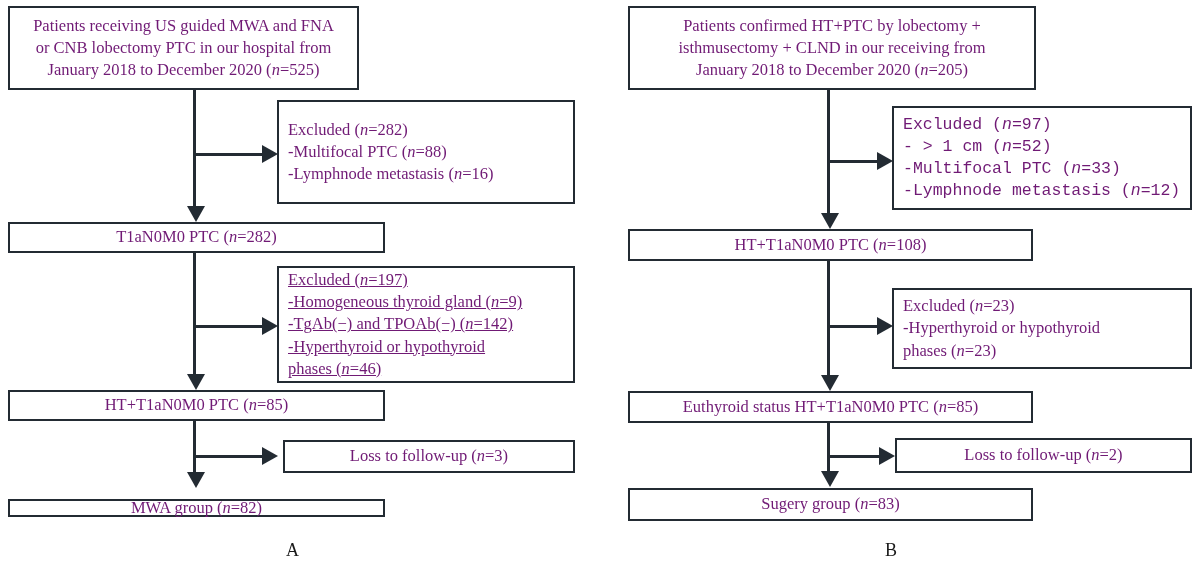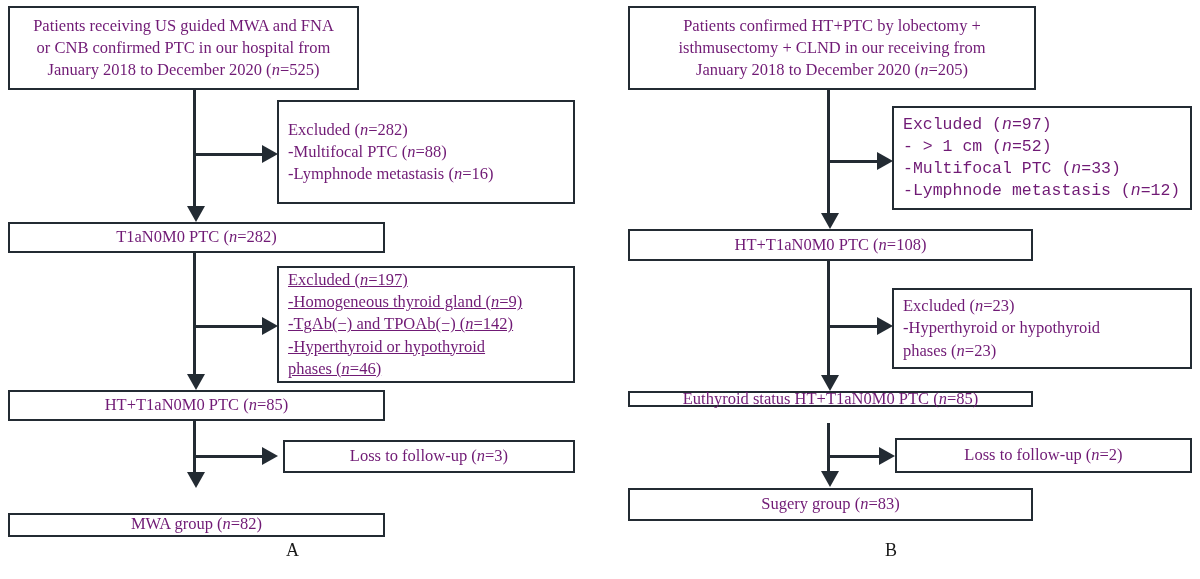--- a/index.html
+++ b/index.html
@@ -85,21 +85,21 @@
 </style>
 </head>
 <body>
 
 <div id="canvas">
 
   <div class="panel" id="panel-a">
 
     <div class="box center" style="left:8px; top:6px; width:351px; height:84px;">
       <div class="line">Patients receiving US guided MWA and FNA</div>
-      <div class="line">or CNB confirmed PTC in our hospital from</div>
+      <div class="line">or CNB lobectomy PTC in our hospital from</div>
       <div class="line">January 2018 to December 2020 (<i class="ital">n</i>=525)</div>
     </div>
 
     <div class="vline" style="left:193px; top:90px; height:120px;"></div>
     <div class="arrow-down" style="left:187px; top:206px;"></div>
 
     <div class="hline" style="left:193px; top:153px; width:72px;"></div>
     <div class="arrow-right" style="left:262px; top:145px;"></div>
 
     <div class="box left" style="left:277px; top:100px; width:298px; height:104px;">
@@ -133,21 +133,21 @@
     <div class="vline" style="left:193px; top:421px; height:55px;"></div>
     <div class="arrow-down" style="left:187px; top:472px;"></div>
 
     <div class="hline" style="left:193px; top:455px; width:72px;"></div>
     <div class="arrow-right" style="left:262px; top:447px;"></div>
 
     <div class="box center" style="left:283px; top:440px; width:292px; height:33px;">
       <div class="line">Loss to  follow-up (<i class="ital">n</i>=3)</div>
     </div>
 
-    <div class="box center" style="left:8px; top:513px; width:377px; height:24px;justify-content:flex-end;">
+    <div class="box center" style="left:8px; top:499px; width:377px; height:18px;">
       <div class="line">MWA group (<i class="ital">n</i>=82)</div>
     </div>
 
     <div class="panel-label" style="left:286px; top:540px;">A</div>
   </div>
 
   <div class="panel" id="panel-b">
 
     <div class="box center" style="left:28px; top:6px; width:408px; height:84px;">
       <div class="line">Patients confirmed HT+PTC by lobectomy +</div>
@@ -177,21 +177,21 @@
 
     <div class="hline" style="left:227px; top:325px; width:53px;"></div>
     <div class="arrow-right" style="left:277px; top:317px;"></div>
 
     <div class="box left" style="left:292px; top:288px; width:300px; height:81px;">
       <div class="line">Excluded (<i class="ital">n</i>=23)</div>
       <div class="line">-Hyperthyroid or hypothyroid</div>
       <div class="line">phases (<i class="ital">n</i>=23)</div>
     </div>
 
-    <div class="box center" style="left:28px; top:391px; width:405px; height:16px;">
+    <div class="box center" style="left:28px; top:391px; width:405px; height:32px;">
       <div class="line">Euthyroid status HT+T1aN0M0 PTC (<i class="ital">n</i>=85)</div>
     </div>
 
     <div class="vline" style="left:227px; top:423px; height:52px;"></div>
     <div class="arrow-down" style="left:221px; top:471px;"></div>
 
     <div class="hline" style="left:227px; top:455px; width:55px;"></div>
     <div class="arrow-right" style="left:279px; top:447px;"></div>
 
     <div class="box center" style="left:295px; top:438px; width:297px; height:35px;">

